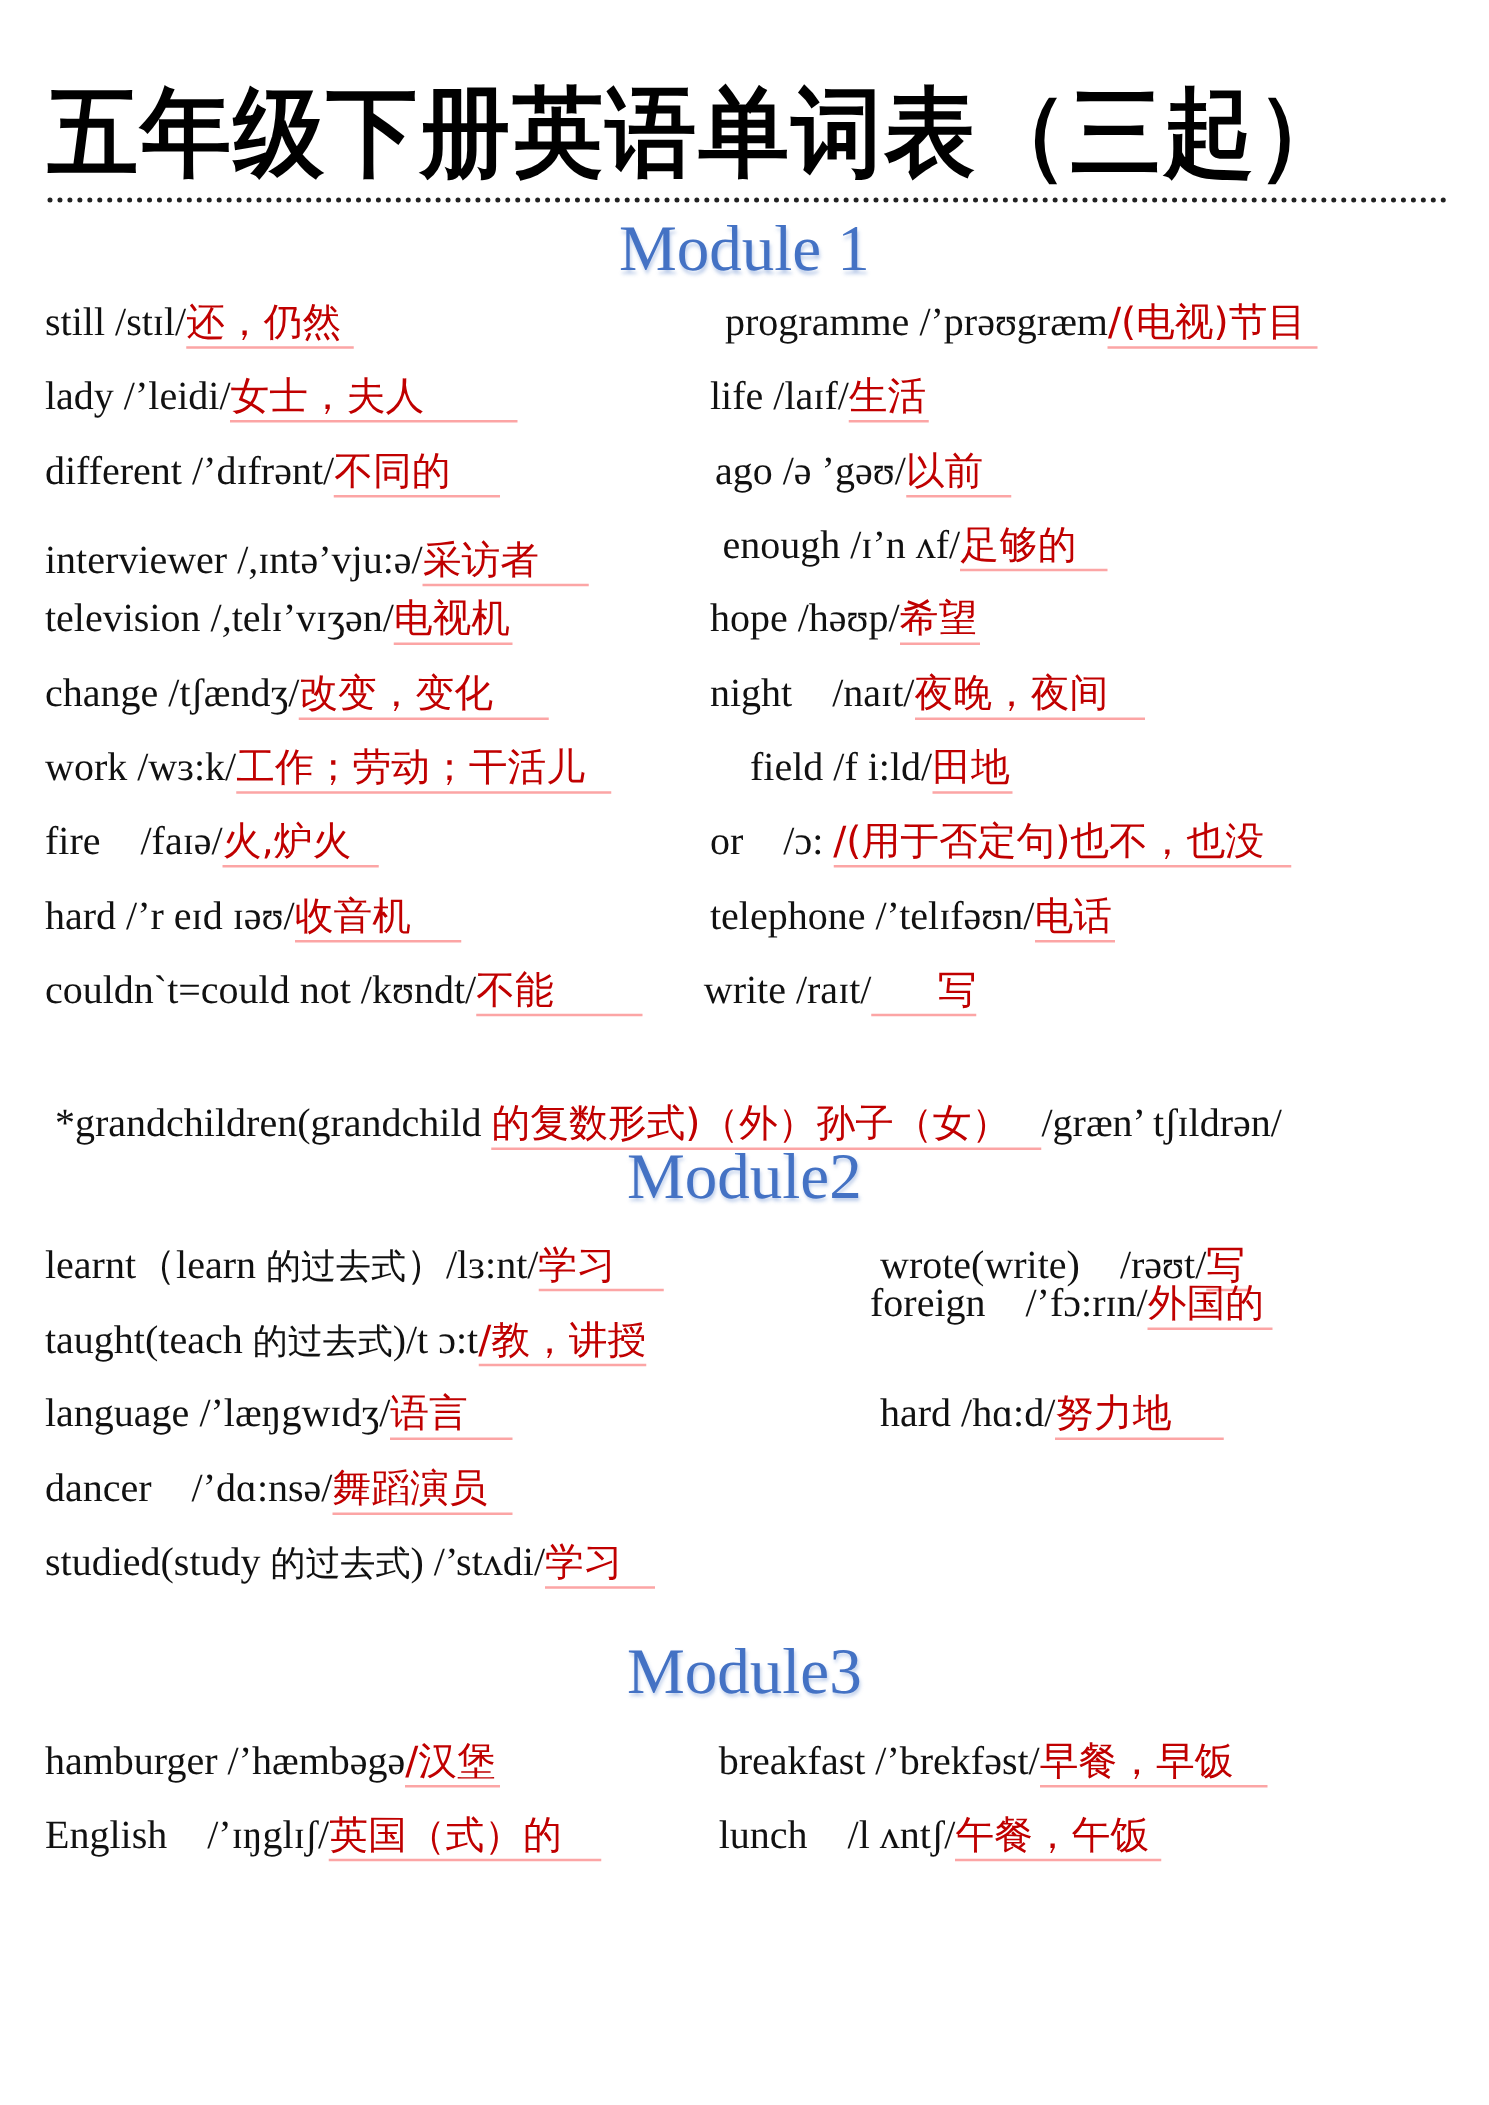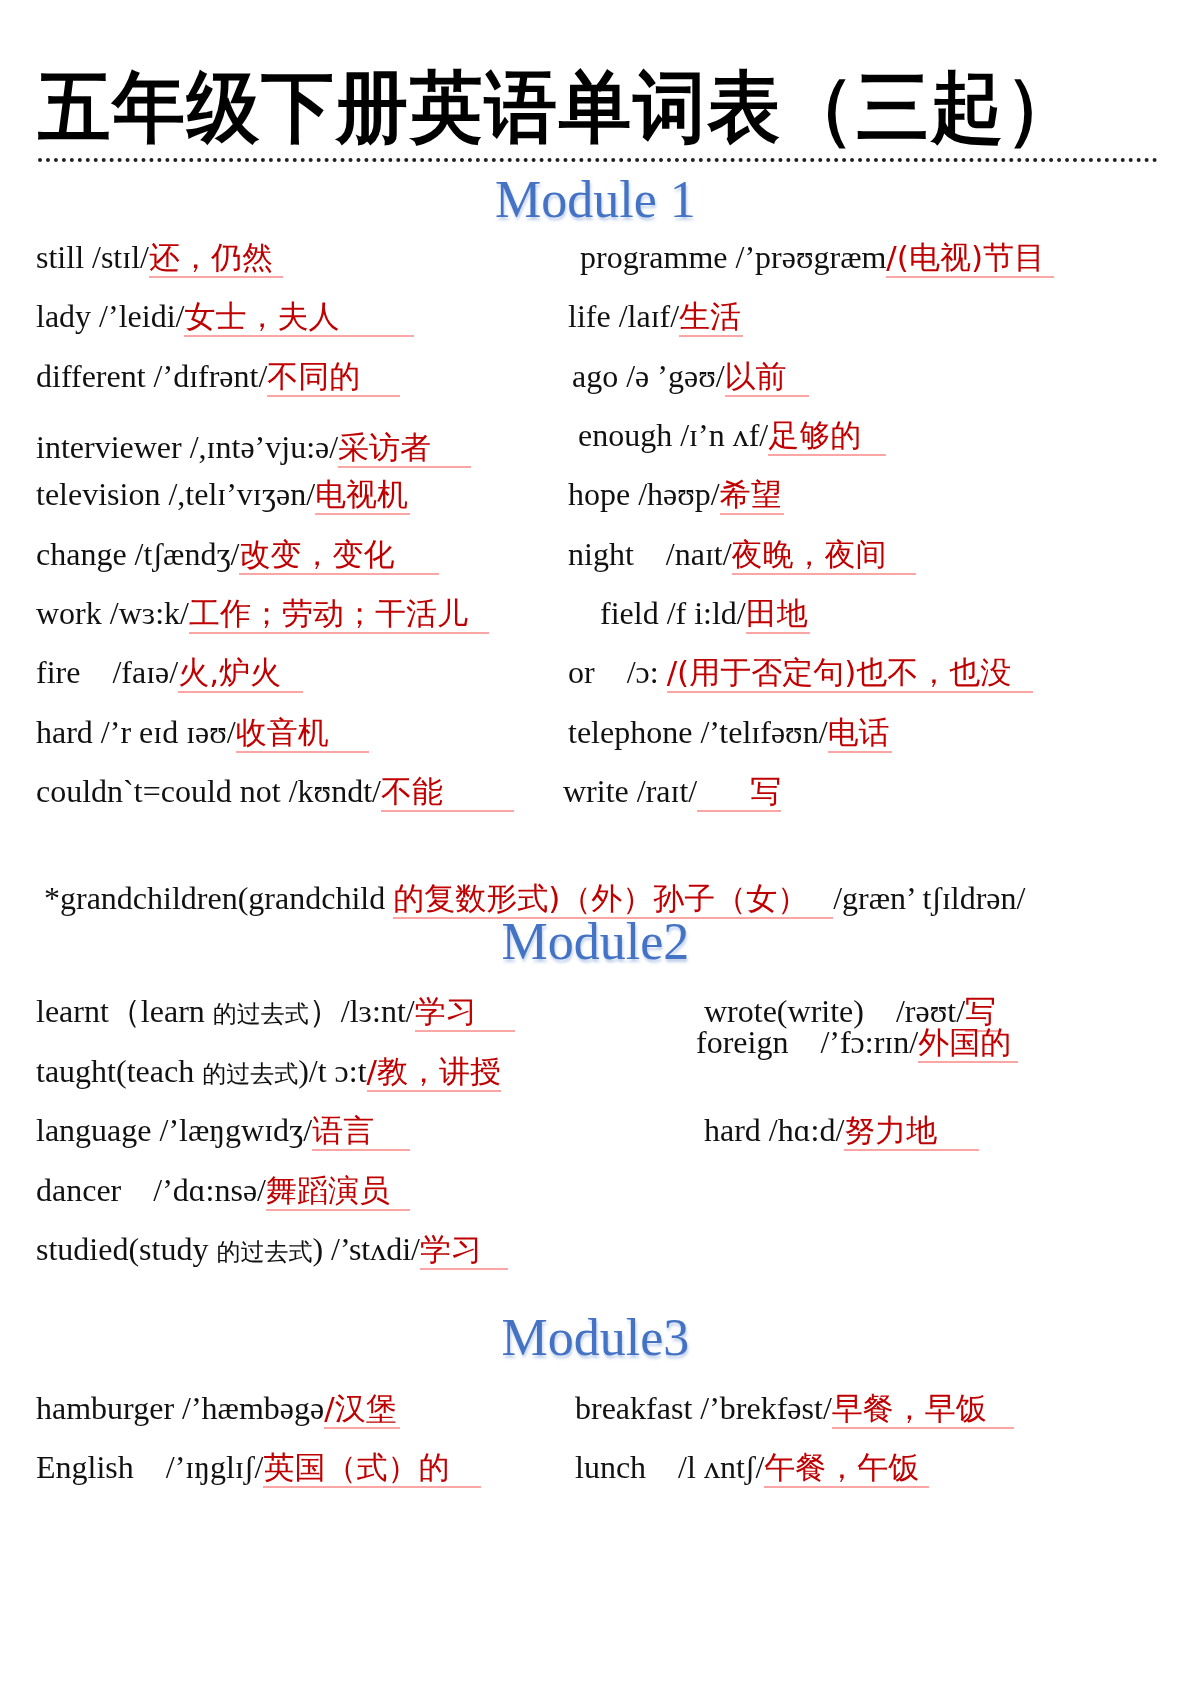--- a/index.html
+++ b/index.html
@@ -33,21 +33,21 @@
     .entry .zh {
       color: #C00000;
       font-family: "DejaVu Sans", "Liberation Sans", sans-serif;
       font-size: 31px;
       display: inline-block;
       border-bottom: 2px solid #fca5a5;
       line-height: 38px;
       padding-right: 0;
     }
     .entry .tail { color: #111; }
-    .cn-note { font-family: "DejaVu Serif", "Liberation Serif", serif; font-size: 24px; }
+    .cn-note { font-family: "DejaVu Serif", "Liberation Serif", serif; font-size: 28px; }
   </style>
 </head>
 <body>
 
 <div class="title">五年级下册英语单词表（三起）</div>
 <div class="divider"></div>
 
 <div class="module-heading" style="top:170px;">Module 1</div>
 
 <div class="entry" style="left:36px;top:237px;">

